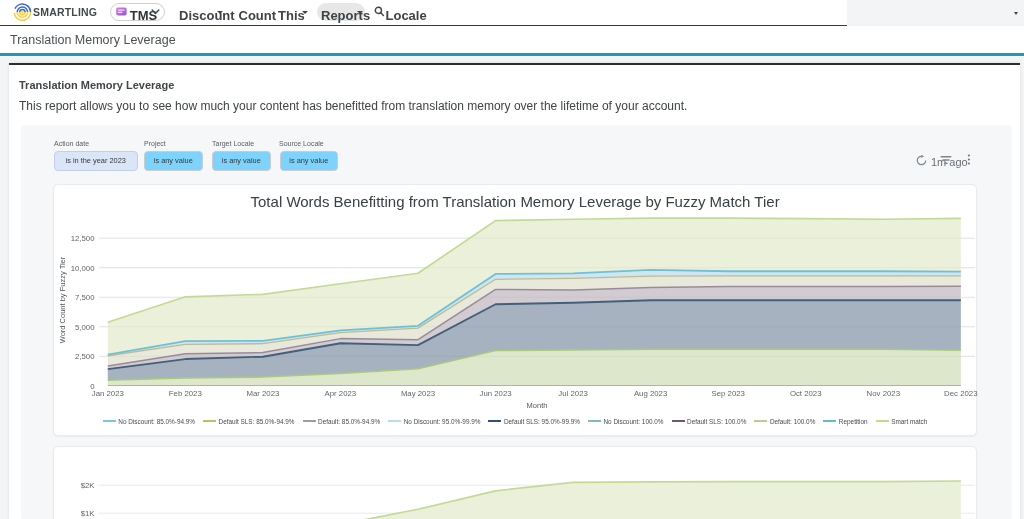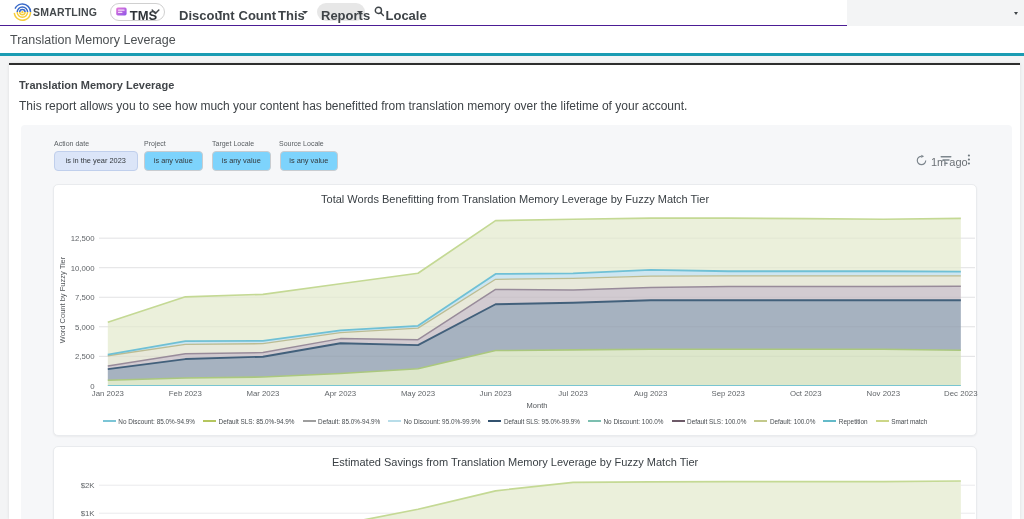--- a/index.html
+++ b/index.html
@@ -25,21 +25,21 @@
 .flab { position:absolute; top:74.5px; font-size:7px; color:#5b6064; }
 .chip { position:absolute; top:86.3px; height:19.8px; border-radius:4px; font-size:7.4px;
   font-weight:500; color:#33383c; text-align:center; line-height:18.8px; }
 .blue { background:#dbe5f8; border:1px solid #c0cfec; }
 .white { background:#7dd3fc; border:1px solid #c9ccd0; }
 
 .ccard { position:absolute; background:#fff; border:1px solid #e9ebee; border-radius:5px;
   box-shadow:0 1px 2px rgba(0,0,0,0.05); }
 #c1 { left:52.7px; top:184.3px; width:924.8px; height:252.2px; }
 #c2 { left:52.7px; top:445.8px; width:924.8px; height:130px; }
-.ctitle { position:absolute; width:100%; text-align:center; font-size:11px; font-weight:400; color:#3a4045; }
+.ctitle { position:absolute; width:100%; text-align:center; font-size:15px; font-weight:400; color:#3a4045; }
 svg { position:absolute; left:0; top:0; }
 .ax { font-family:"Liberation Sans",sans-serif; font-size:7.8px; fill:#616569; }
 .ax2 { font-family:"Liberation Sans",sans-serif; font-size:7.5px; fill:#53575b; }
 #legend { position:absolute; left:0; top:233px; width:100%; text-align:center;
   font-size:6.4px; color:#474c50; white-space:nowrap; }
 .li { margin:0 4px; }
 .li i { display:inline-block; width:13px; height:2px; vertical-align:2px; margin-right:2.5px; }
 </style></head>
 <body>
 <div id="nav" class="abs">
@@ -172,21 +172,20 @@
 <text x="596.6" y="211" text-anchor="middle" class="ax">Aug 2023</text>
 <text x="674.2" y="211" text-anchor="middle" class="ax">Sep 2023</text>
 <text x="751.7" y="211" text-anchor="middle" class="ax">Oct 2023</text>
 <text x="829.3" y="211" text-anchor="middle" class="ax">Nov 2023</text>
 <text x="906.8" y="211" text-anchor="middle" class="ax">Dec 2023</text>
 <text x="483" y="222.5" text-anchor="middle" class="ax2">Month</text>
   </svg>
   <div id="legend"><span class="li"><i style="background:#7cc5d6"></i>No Discount: 85.0%-94.9%</span><span class="li"><i style="background:#b5c65f"></i>Default SLS: 85.0%-94.9%</span><span class="li"><i style="background:#9e9e9e"></i>Default: 85.0%-94.9%</span><span class="li"><i style="background:#b8dde9"></i>No Discount: 95.0%-99.9%</span><span class="li"><i style="background:#33526f"></i>Default SLS: 95.0%-99.9%</span><span class="li"><i style="background:#7cbfb0"></i>No Discount: 100.0%</span><span class="li"><i style="background:#6d5a68"></i>Default SLS: 100.0%</span><span class="li"><i style="background:#c3c98b"></i>Default: 100.0%</span><span class="li"><i style="background:#64bac9"></i>Repetition</span><span class="li"><i style="background:#ccd687"></i>Smart match</span></div>
 </div>
 <div id="c2" class="ccard">
-  <div class="ctitle" style="top:9px">Estimated Savings from Translation Memory Leverage by Fuzzy Match Tier</div>
   <svg width="924" height="130" viewBox="0 0 924 130">
 <line x1="45" y1="38.2" x2="921" y2="38.2" stroke="#eaeaec" stroke-width="1"></line>
 <text x="40.5" y="41.2" text-anchor="end" class="ax">$2K</text>
 <line x1="45" y1="66.2" x2="921" y2="66.2" stroke="#eaeaec" stroke-width="1"></line>
 <text x="40.5" y="69.2" text-anchor="end" class="ax">$1K</text>
 <path d="M53.8,91.4 L131.35,89.16 L208.9,85.8 L286.45,77.4 L364.0,62.28 L441.55,43.8 L519.1,35.4 L596.65,34.84 L674.2,34.56 L751.75,34.56 L829.3,34.56 L906.85,34.0 L906.85,130 L53.8,130 Z" fill="#ebf0db"></path>
 <path d="M53.8,91.4 L131.35,89.16 L208.9,85.8 L286.45,77.4 L364.0,62.28 L441.55,43.8 L519.1,35.4 L596.65,34.84 L674.2,34.56 L751.75,34.56 L829.3,34.56 L906.85,34.0" fill="none" stroke="#c4d994" stroke-width="1.7" stroke-linejoin="round"></path>
   </svg>
 </div>
 

